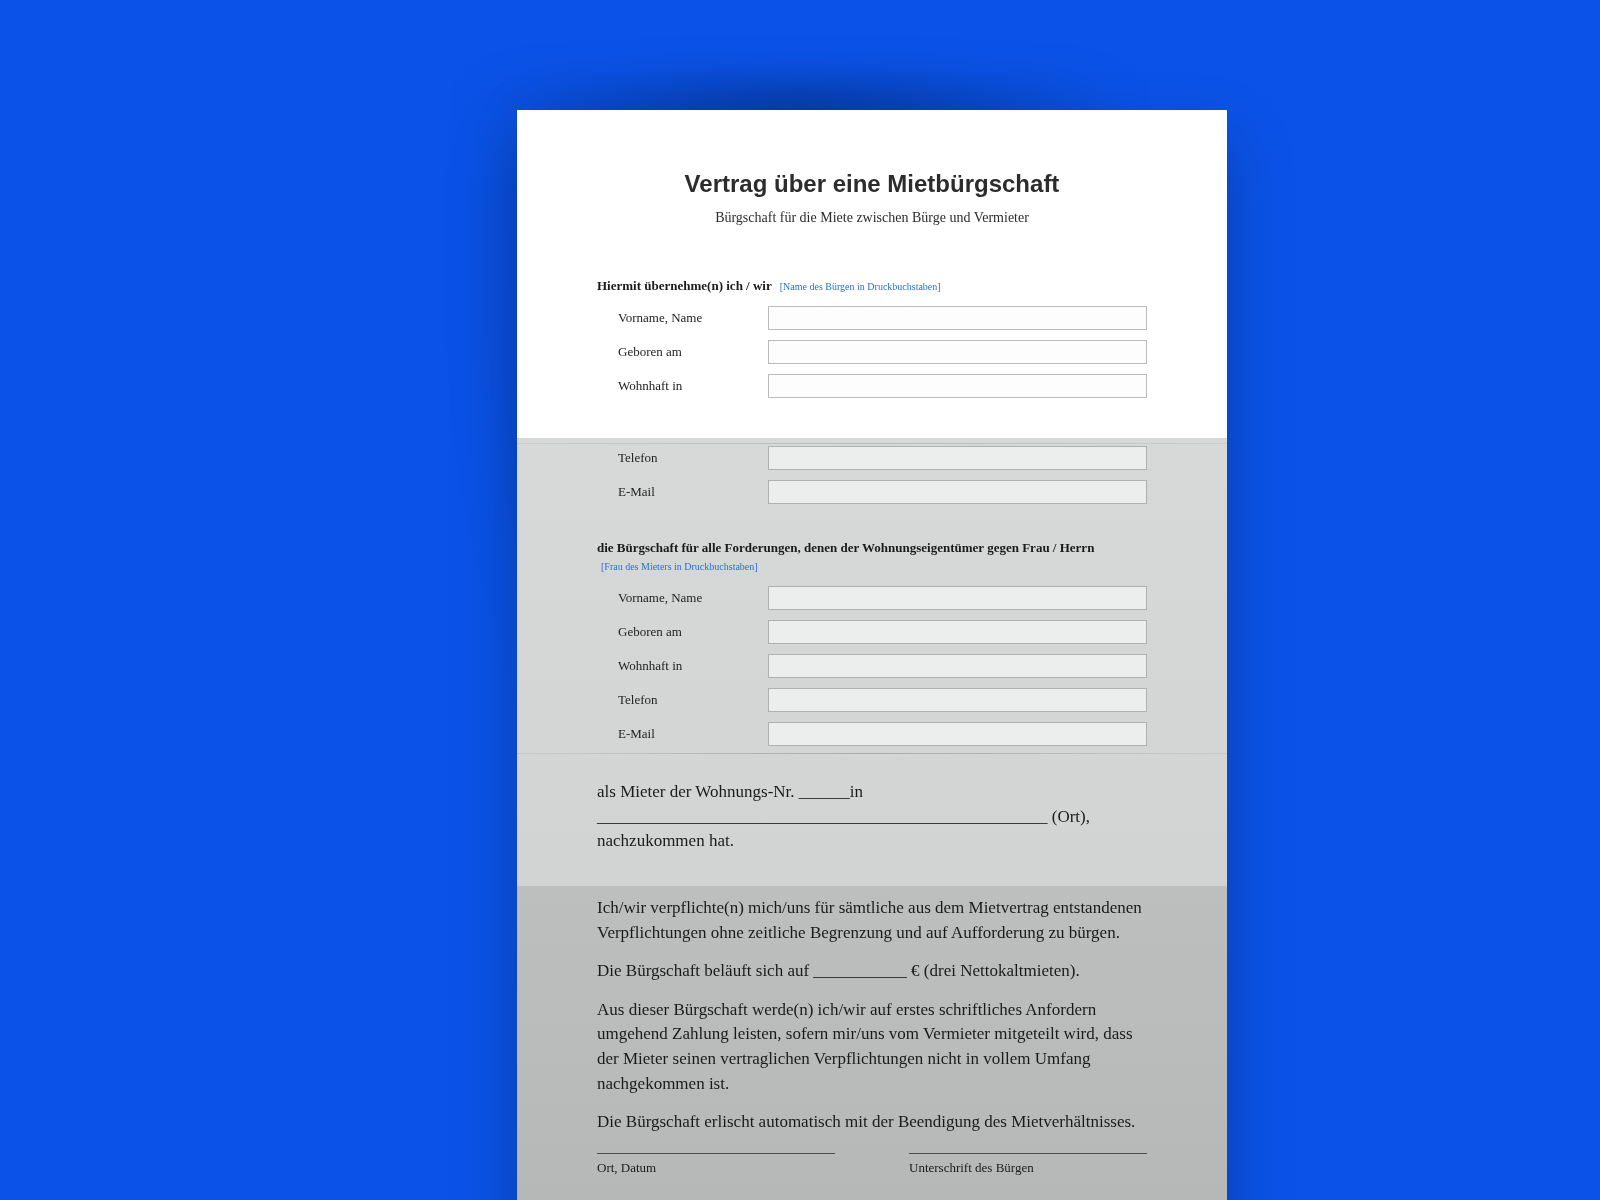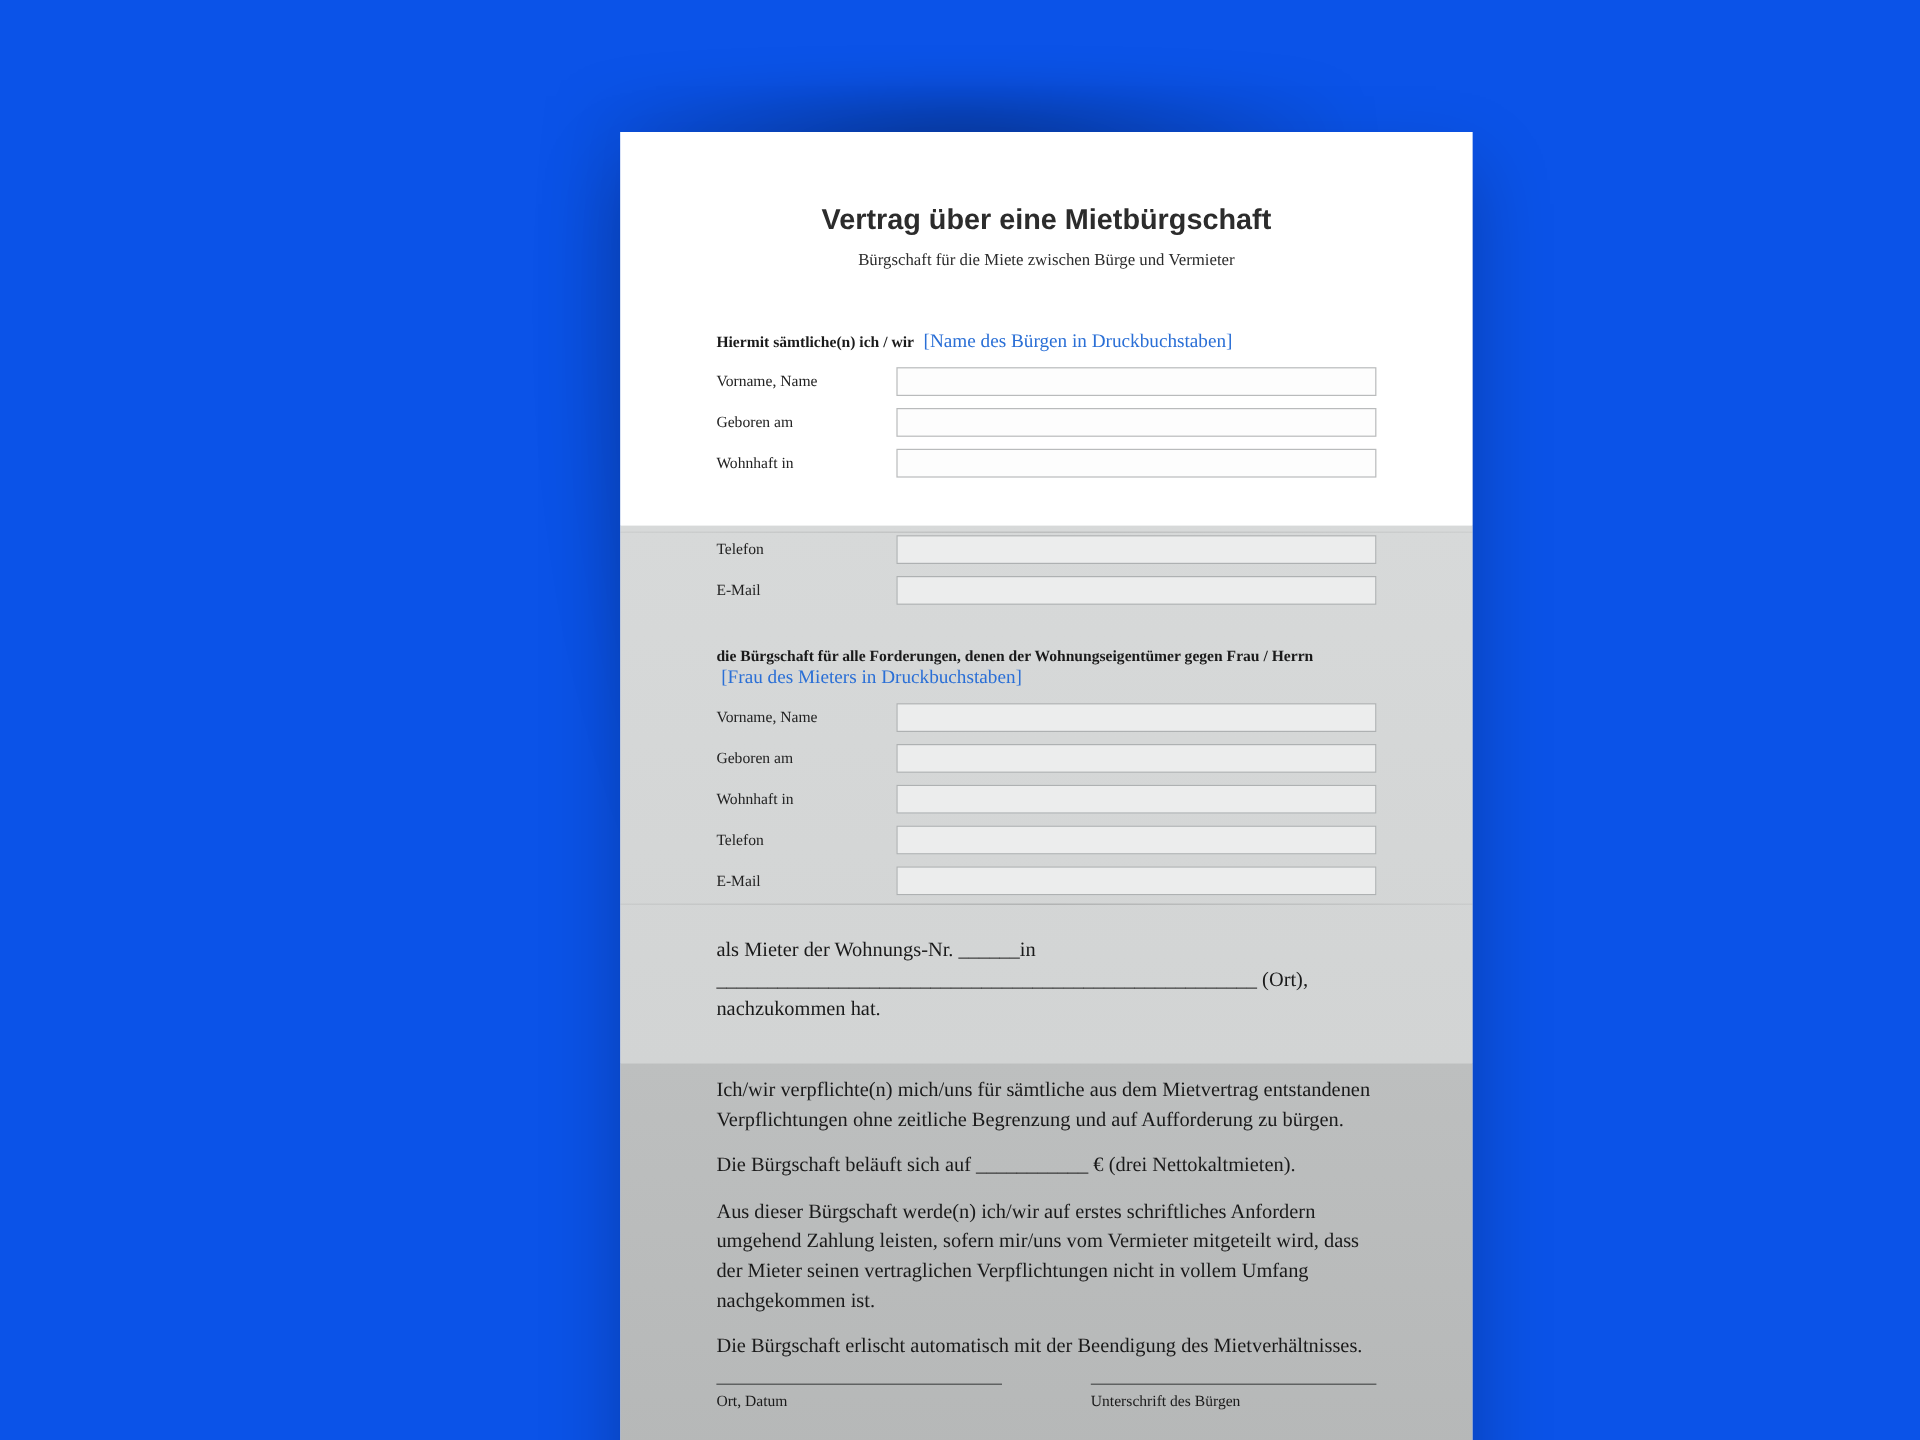--- a/index.html
+++ b/index.html
@@ -51,26 +51,26 @@
     color: #2c2c2c;
     margin-bottom: 50px;
   }
   .lead {
     font-size: 13px;
     color: #1a1a1a;
     font-weight: 700;
     display: inline;
   }
   .hint {
-    font-size: 16px;
+    font-size: 10px;
     color: #2a6fd6;
     display: inline;
     margin-left: 4px;
   }
-  .fieldset { margin-top: 12px; }
+  .fieldset { margin-top: 12px; margin-left: 21px; }
   .row {
     display: flex;
     align-items: center;
     margin-bottom: 10px;
   }
   .label {
     width: 150px;
     font-size: 13px;
     color: #222;
   }
@@ -136,21 +136,21 @@
   <div class="shadow"></div>
   <div class="page">
     <div class="crease crease1"></div>
     <div class="crease crease2"></div>
 
     <div class="band-top">
       <h1>Vertrag über eine Mietbürgschaft</h1>
       <div class="subtitle">Bürgschaft für die Miete zwischen Bürge und Vermieter</div>
 
       <div>
-        <span class="lead">Hiermit sämtliche(n) ich / wir</span>
+        <span class="lead">Hiermit übernehme(n) ich / wir</span>
         <span class="hint">[Name des Bürgen in Druckbuchstaben]</span>
       </div>
       <div class="fieldset">
         <div class="row">
           <div class="label">Vorname, Name</div>
           <input class="input" style="">
         </div>
         <div class="row">
           <div class="label">Geboren am</div>
           <input class="input" style="">

